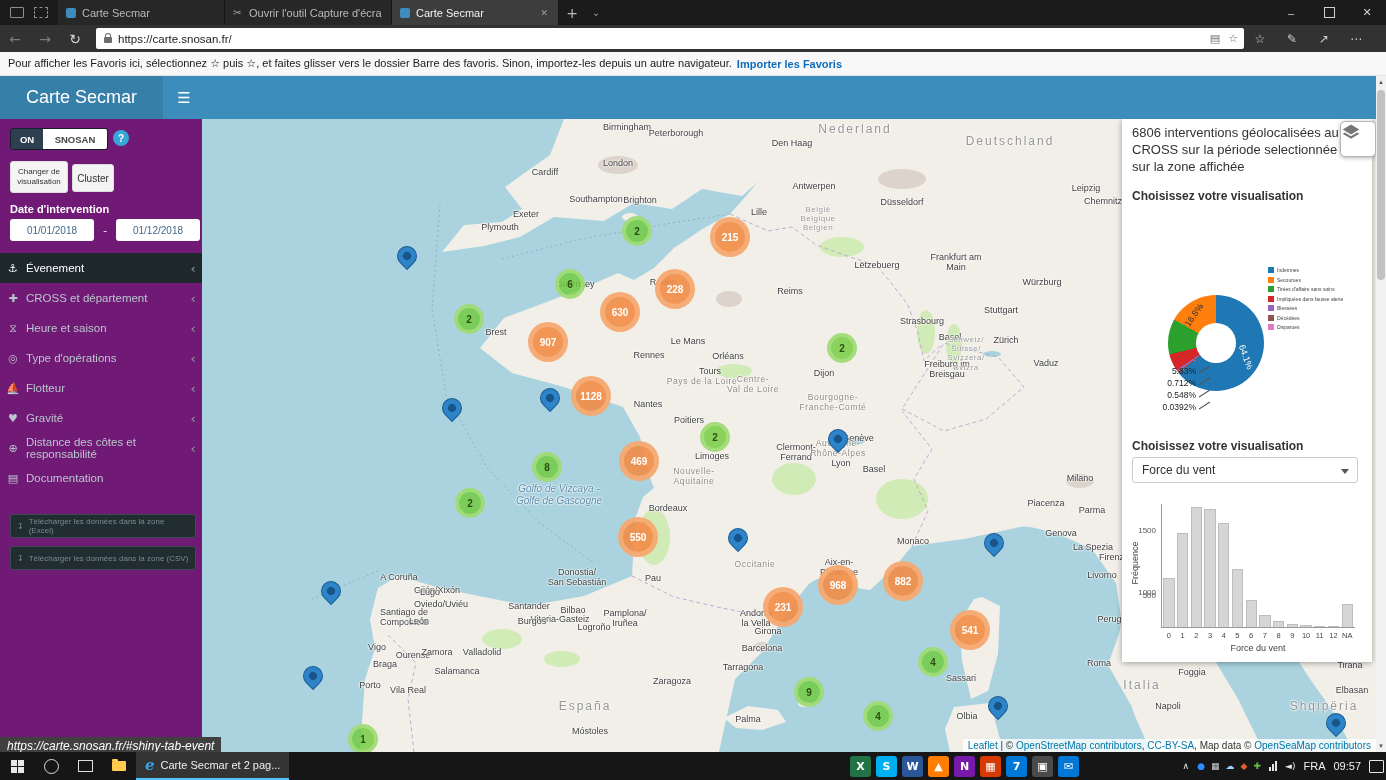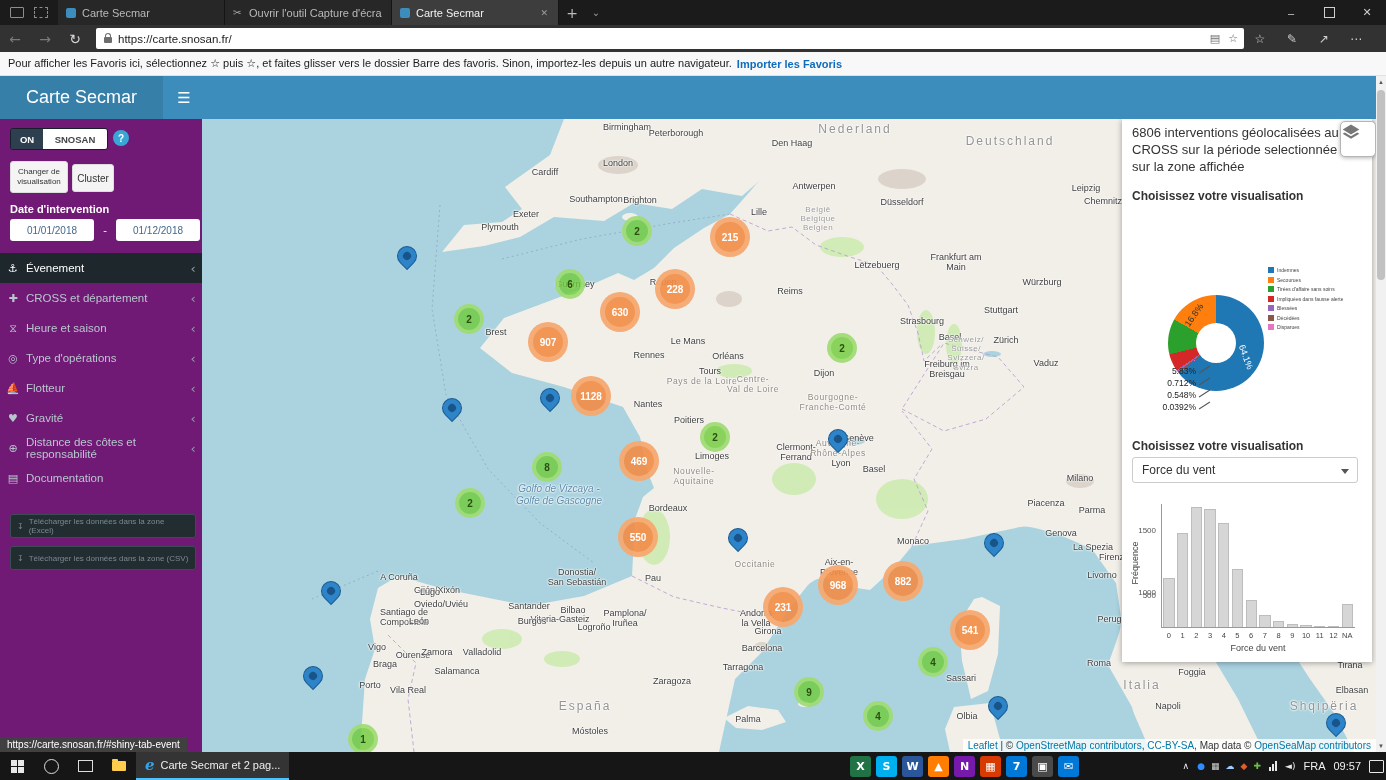--- a/index.html
+++ b/index.html
@@ -106,21 +106,21 @@
   .ytick{position:absolute;left:8px;width:26px;text-align:right;font-size:8px;color:#555;}
   .yax{position:absolute;left:39px;top:4px;width:1px;height:123px;background:#999;}
   .xax{position:absolute;left:39px;top:127px;width:194px;height:1px;background:#999;}
   #bars{position:absolute;left:40px;top:4px;width:192px;height:123px;display:flex;align-items:flex-end;}
   .bar{flex:1;margin:0 1.2px;background:#d6d6d6;border:1px solid #bdbdbd;border-bottom:none;box-sizing:border-box;}
   #xlabels{position:absolute;left:40px;top:131px;width:192px;display:flex;}
   #xlabels span{flex:1;text-align:center;font-size:7.5px;color:#444;}
   .xtitle{position:absolute;left:40px;top:143px;width:192px;text-align:center;font-size:9px;color:#444;}
 
   
-  .statustip{position:absolute;left:0px;top:737px;background:#404040;color:#fff;font-size:10px;padding:2px 7px;z-index:9;}
+  .statustip{position:absolute;left:0px;top:737px;background:#404040;color:#fff;font-size:12px;padding:2px 7px;z-index:9;font-style:italic;}
 
   
   .scrollbar{position:absolute;left:1376px;top:76px;width:10px;height:676px;background:#f1f1f1;z-index:8;}
   .sb-arrow{position:absolute;left:0;width:10px;height:12px;color:#555;font-size:6px;text-align:center;line-height:12px;}
   .sb-thumb{position:absolute;left:1px;top:14px;width:8px;height:190px;background:#c1c1c1;border-radius:4px;}
 
   
   .taskbar{position:absolute;left:0;top:752px;width:1386px;height:28px;background:#161616;display:flex;align-items:center;z-index:10;}
   .tkbtn{width:34px;height:28px;display:flex;align-items:center;justify-content:center;}
   .winlogo{display:grid;grid-template-columns:6px 6px;grid-template-rows:6px 6px;gap:1px;}

